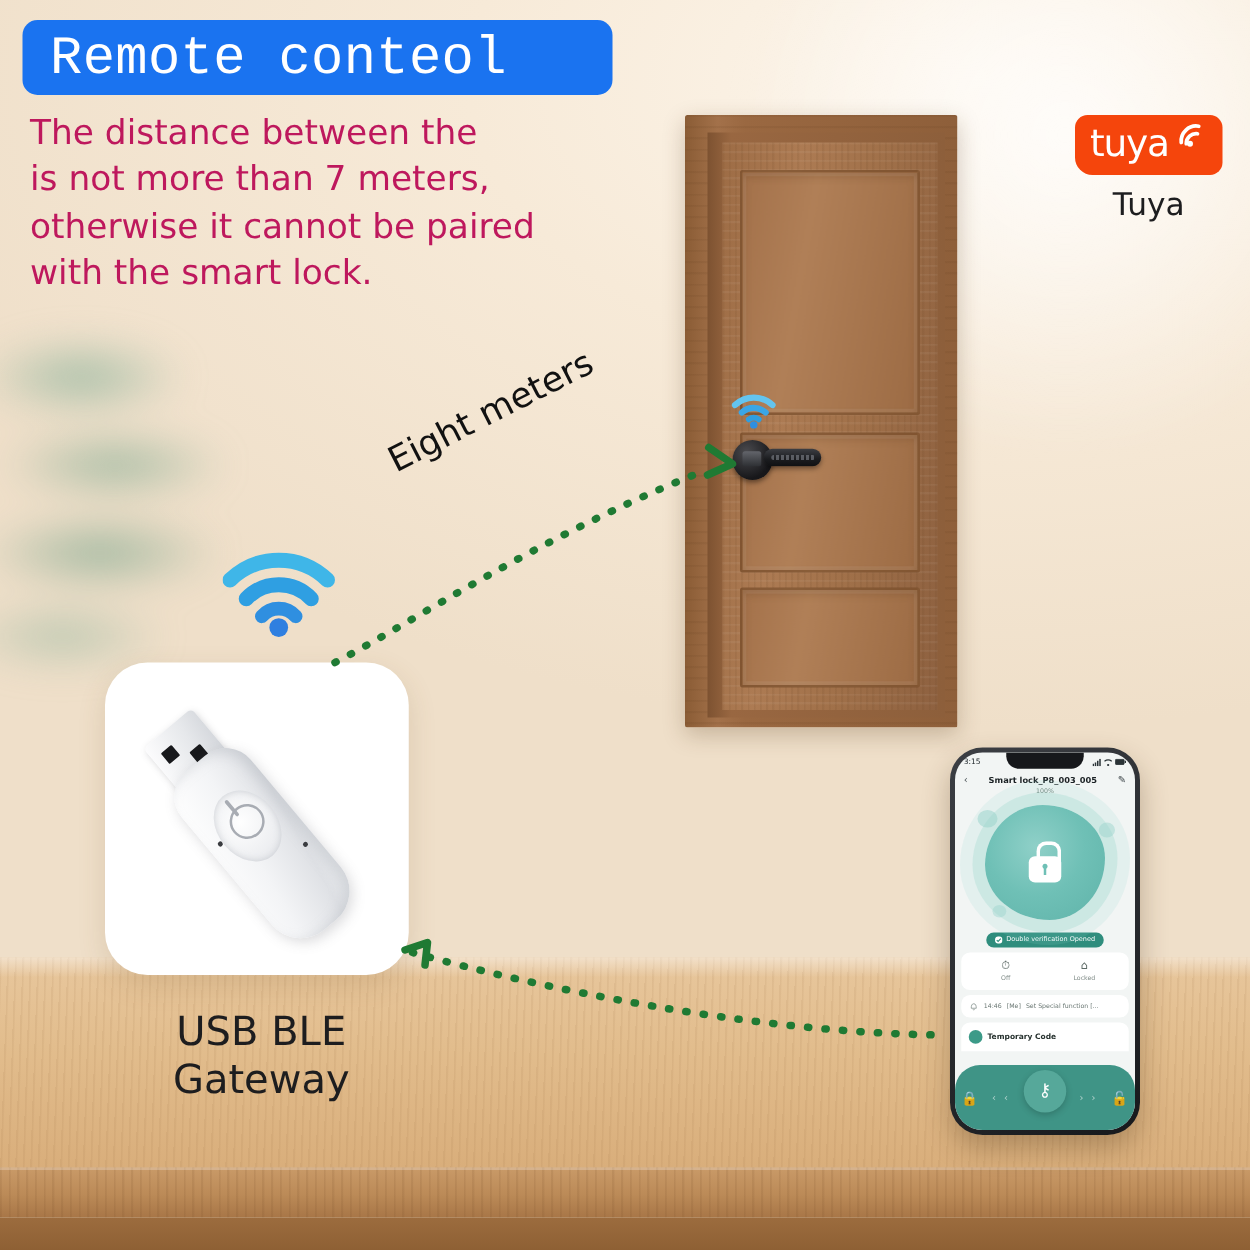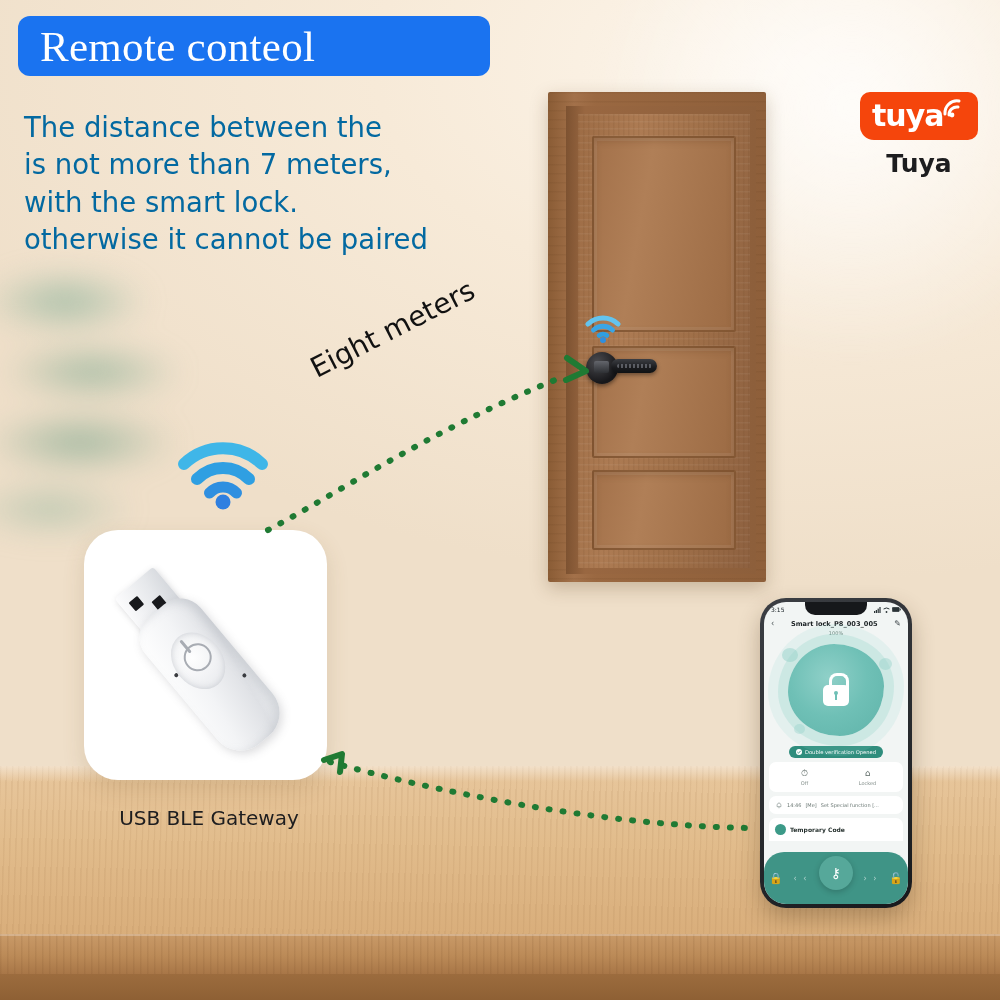--- a/index.html
+++ b/index.html
@@ -35,28 +35,28 @@
       linear-gradient(180deg,#c99a68 0%, #bb8a57 55%, #a87647 100%);
     box-shadow:inset 0 2px 0 rgba(255,255,255,.25);}
   .table-shadow{position:absolute;left:0;top:974px;width:1000px;height:26px;
     background:linear-gradient(180deg,#9c6c3e 0%, #8e6034 100%);}
 
   
   .title-banner{position:absolute;left:18px;top:16px;min-width:472px;height:60px;
     background:#1a73f0;border-radius:12px;display:flex;align-items:center;padding:0 22px;
     box-sizing:border-box;}
   .title-banner span{color:#ffffff;font-size:43px;line-height:1;letter-spacing:.3px;
-    font-family:Liberation Serif, serif;white-space:nowrap;}
-
-  .desc{position:absolute;left:24px;top:88px;width:470px;color:#0369a1;font-size:27.5px;
-    line-height:1.36;font-family:"DejaVu Sans","Liberation Sans",sans-serif;margin-top:21px;}
+    font-family:Liberation Mono, monospace;white-space:nowrap;}
+
+  .desc{position:absolute;left:24px;top:88px;width:470px;color:#be185d;font-size:27.5px;
+    line-height:1.36;font-family:"DejaVu Sans","Liberation Sans",sans-serif;}
   .desc div{white-space:nowrap;}
 
   
-  .tuya-wrap{position:absolute;left:855px;top:92px;width:128px;text-align:center;font-weight:bold;}
+  .tuya-wrap{position:absolute;left:855px;top:92px;width:128px;text-align:center;}
   .tuya-badge{width:118px;height:48px;background:#f5450c;border-radius:10px 10px 10px 14px;
     margin:0 auto;position:relative;overflow:hidden;}
   .tuya-badge .tw{position:absolute;left:12px;top:7px;font-size:30px;color:#fff;
     font-family:"DejaVu Sans","Liberation Sans",sans-serif;letter-spacing:-1px;line-height:34px;}
   .tuya-badge svg{position:absolute;right:10px;top:6px;}
   .tuya-label{margin-top:9px;font-size:25px;color:#1d1d1f;
     font-family:"DejaVu Sans","Liberation Sans",sans-serif;}
 
   
   .door-wrap{position:absolute;left:548px;top:92px;width:218px;height:490px;}
@@ -115,21 +115,21 @@
   .usb-dot.d1{left:8px;top:60px;}
   .usb-dot.d2{left:60px;top:104px;}
   .usb-conn{position:absolute;left:74px;top:6px;width:50px;height:52px;border-radius:4px;
     background:linear-gradient(100deg,#fcfcfd 0%, #e6e8eb 60%, #d2d5da 100%);
     box-shadow:0 2px 6px rgba(90,90,100,.25);}
   .usb-conn .sq{position:absolute;width:11px;height:11px;background:#18191c;border-radius:1px;}
   .usb-conn .sq.s1{left:8px;top:12px;}
   .usb-conn .sq.s2{left:26px;top:26px;}
 
   .gw-caption{position:absolute;left:84px;top:806px;width:250px;text-align:center;
-    font-size:20px;color:#1d1d1f;font-family:"DejaVu Sans","Liberation Sans",sans-serif;}
+    font-size:32px;color:#1d1d1f;font-family:"DejaVu Sans","Liberation Sans",sans-serif;}
 
   
   .svg-layer{position:absolute;left:0;top:0;width:1000px;height:1000px;pointer-events:none;}
   .lbl-eight{position:absolute;left:305px;top:355px;font-size:28px;color:#111;
     transform:rotate(-27deg);transform-origin:left top;white-space:nowrap;
     font-family:"DejaVu Sans","Liberation Sans",sans-serif;}
   .lbl-remote{position:absolute;left:430px;top:738px;font-size:28px;color:#111;white-space:nowrap;
     font-family:"DejaVu Sans","Liberation Sans",sans-serif;}
 
   
@@ -192,22 +192,22 @@
   <div class="table-edge"></div>
   <div class="table-shadow"></div>
 
   <div class="title-banner">
     <span>Remote conteol</span>
   </div>
 
   <div class="desc">
     <div>The distance between the</div>
     <div>is not more than 7 meters,</div>
+    <div>otherwise it cannot be paired</div>
     <div>with the smart lock.</div>
-    <div>otherwise it cannot be paired</div>
   </div>
 
   <div class="tuya-wrap">
     <div class="tuya-badge">
       <div class="tw">tuya</div>
       <svg width="26" height="22" viewBox="0 0 26 22">
         <path d="M3 16 A12 12 0 0 1 17 3" stroke="#ffffff" stroke-width="3" fill="none" stroke-linecap="round"></path>
         <path d="M7 17 A8 8 0 0 1 16 9" stroke="#ffffff" stroke-width="3" fill="none" stroke-linecap="round"></path>
         <circle cx="10" cy="17" r="2.4" fill="#ffffff"></circle>
       </svg>

